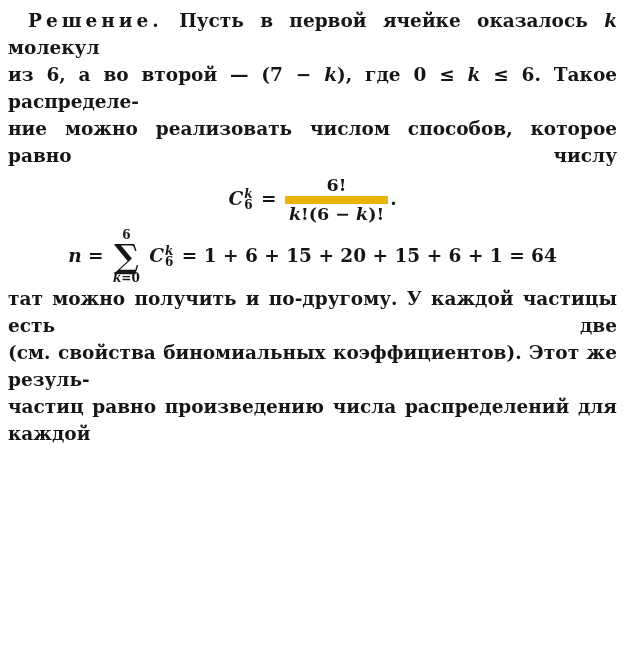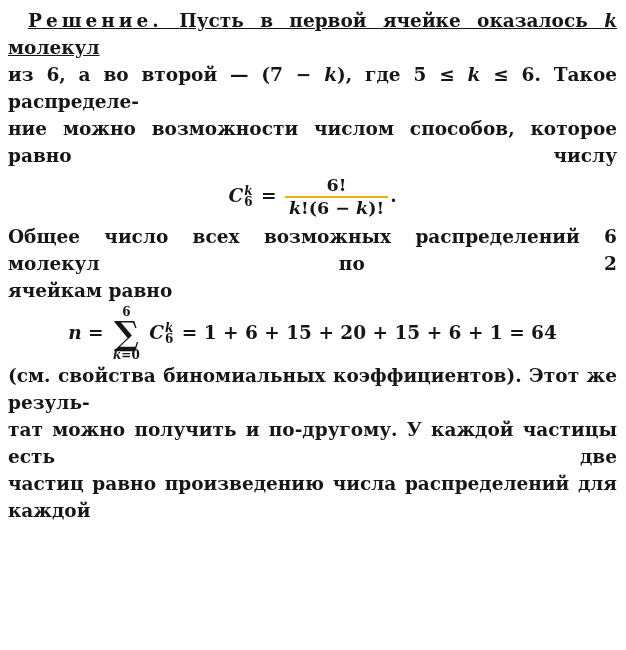--- a/index.html
+++ b/index.html
@@ -10,36 +10,36 @@
     padding: 7px 9px 0 8px;
     background: #ffffff;
     color: #161616;
     font-family: "DejaVu Serif", "Liberation Serif", serif;
     font-weight: 700;
     font-size: 18.5px;
     line-height: 27px;
   }
   .line { text-align: justify; text-align-last: justify; }
   .line.left { text-align-last: left; }
-  .indent { text-indent: 20px; text-decoration: underline; }
+  .indent { text-indent: 20px; }
   .sp { letter-spacing: 4px; }
   .it { font-style: italic; }
   .formula { text-align: center; }
   .f-c   { margin: 6px 0 4px; }
   .f-sum { margin: 2px 0 0; }
   .frac {
     display: inline-block;
     vertical-align: middle;
     text-align: center;
     font-size: 17.5px;
     line-height: 21px;
     margin: 0 2px;
   }
   .frac .num, .frac .den { display: block; padding: 0 4px; }
-  .frac .den { border-top: 2px solid #eab308; }
+  .frac .den { border-top: 8px solid #eab308; }
   .cstack {
     display: inline-flex;
     flex-direction: column;
     align-items: flex-start;
     vertical-align: middle;
     font-size: 12px;
     line-height: 11px;
     margin: 0 2px 0 1px;
   }
   .sumstack {
@@ -59,56 +59,52 @@
 
   <div>
     <div class="line indent">
       <span class="sp">Решение.</span>
       <span>Пусть в первой ячейке оказалось</span>
       <span class="it">k</span>
       <span>молекул</span>
     </div>
     <div class="line">
       <span>из 6, а во второй — (7 −</span>
-      <span class="it">k</span><span>), где 5 ≤</span>
+      <span class="it">k</span><span>), где 0 ≤</span>
       <span class="it">k</span>
       <span>≤ 6. Такое распределе-</span>
     </div>
-    <div class="line">ние можно возможности числом способов, которое равно числу</div>
+    <div class="line">ние можно реализовать числом способов, которое равно числу</div>
   </div>
 
   <div class="formula f-c">
     <span class="it">C</span><span class="cstack">
         <span class="it">k</span>
         <span>6</span>
       </span>
     <span>=</span>
     <span class="frac"><span class="num">6!</span><span class="den"><span class="it">k</span><span>!(6 −</span> <span class="it">k</span><span>)!</span></span></span><span>.</span>
   </div>
 
-  <div>
-    <div class="line">Общее число всех возможных распределений 6 молекул по 2</div>
-    <div class="line left">ячейкам равно</div>
-  </div>
 
   <div class="formula f-sum">
     <span class="it">n</span>
     <span>=</span>
     <span class="sumstack">
       <span class="lim">6</span>
       <span class="sigma">∑</span>
       <span class="lim"><span class="it">k</span><span>=0</span></span>
     </span>
     <span class="it">C</span><span class="cstack">
         <span class="it">k</span>
         <span>6</span>
       </span>
     <span>= 1 + 6 + 15 + 20 + 15 + 6 + 1 = 64</span>
   </div>
 
   <div>
+    <div class="line">тат можно получить и по-другому. У каждой частицы есть две</div>
     <div class="line">(см. свойства биномиальных коэффициентов). Этот же резуль-</div>
-    <div class="line">тат можно получить и по-другому. У каждой частицы есть две</div>
     <div class="line">частиц равно произведению числа распределений для каждой</div>
 
   </div>
 
 </div>
 
 </body></html>

